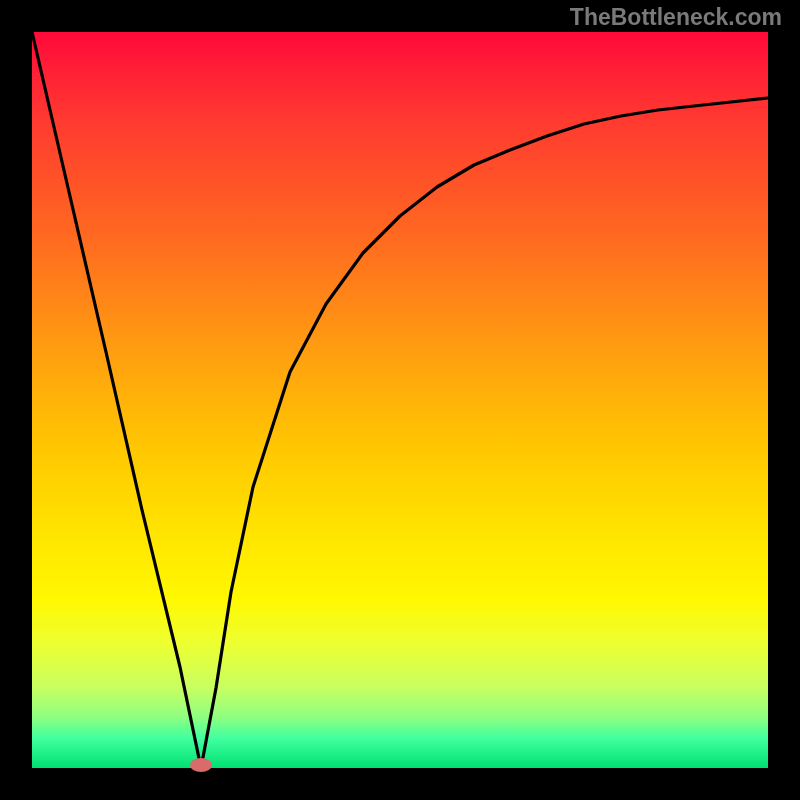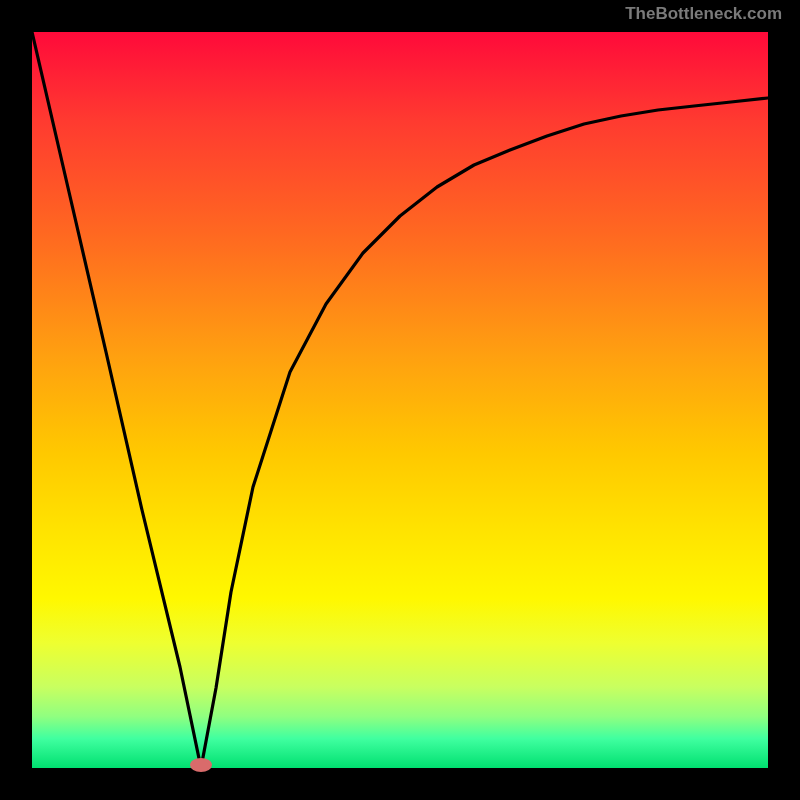--- a/index.html
+++ b/index.html
@@ -9,21 +9,21 @@
     background: #000;
     position: relative;
     font-family: Arial, sans-serif;
     overflow: hidden;
   }
   .watermark {
     position: absolute;
     top: 4px;
     right: 18px;
     color: #7a7a7a;
-    font-size: 17px;
+    font-size: 23px;
     font-weight: bold;
     z-index: 10;
   }
   .plot-area {
     position: absolute;
     left: 32px;
     top: 32px;
     width: 736px;
     height: 736px;
     background: linear-gradient(to bottom,

